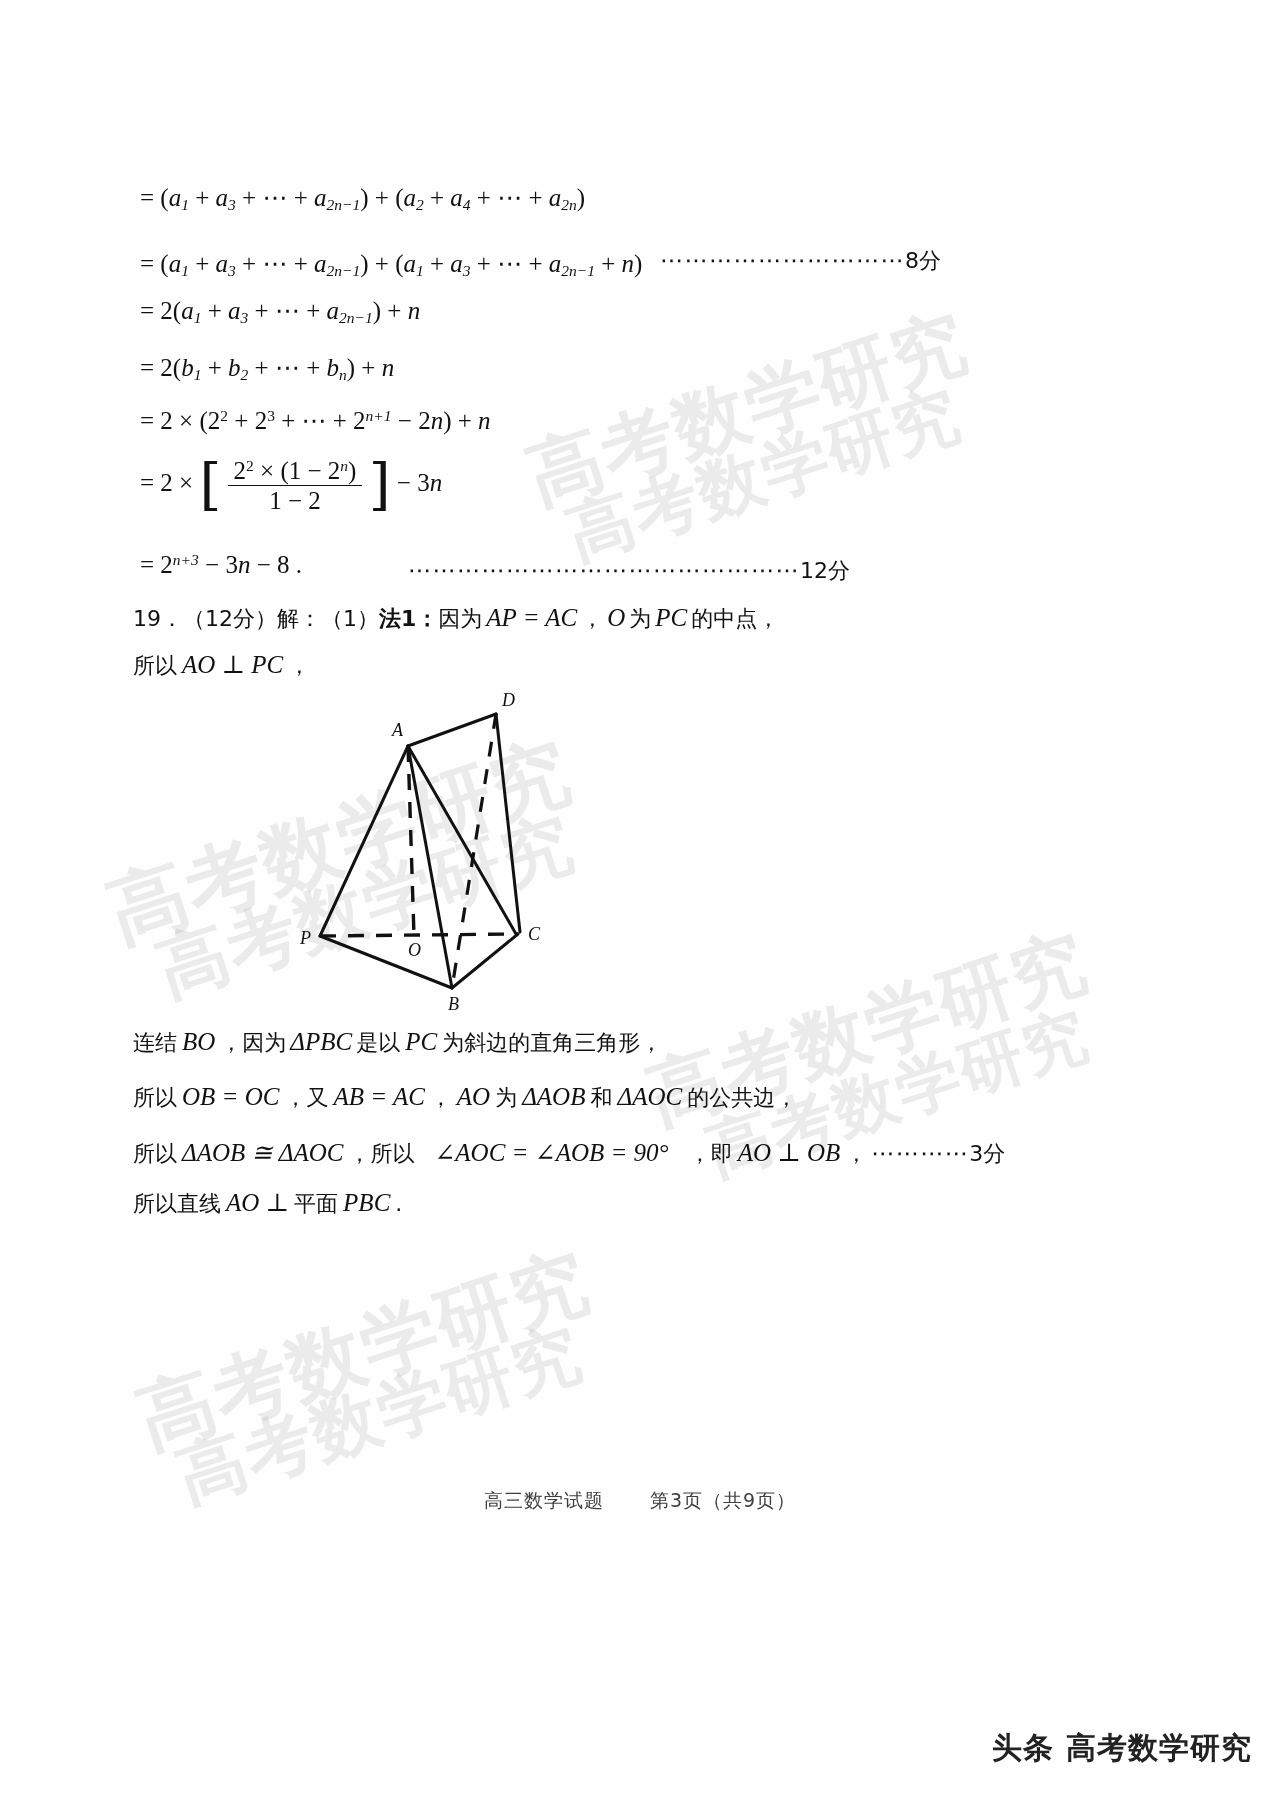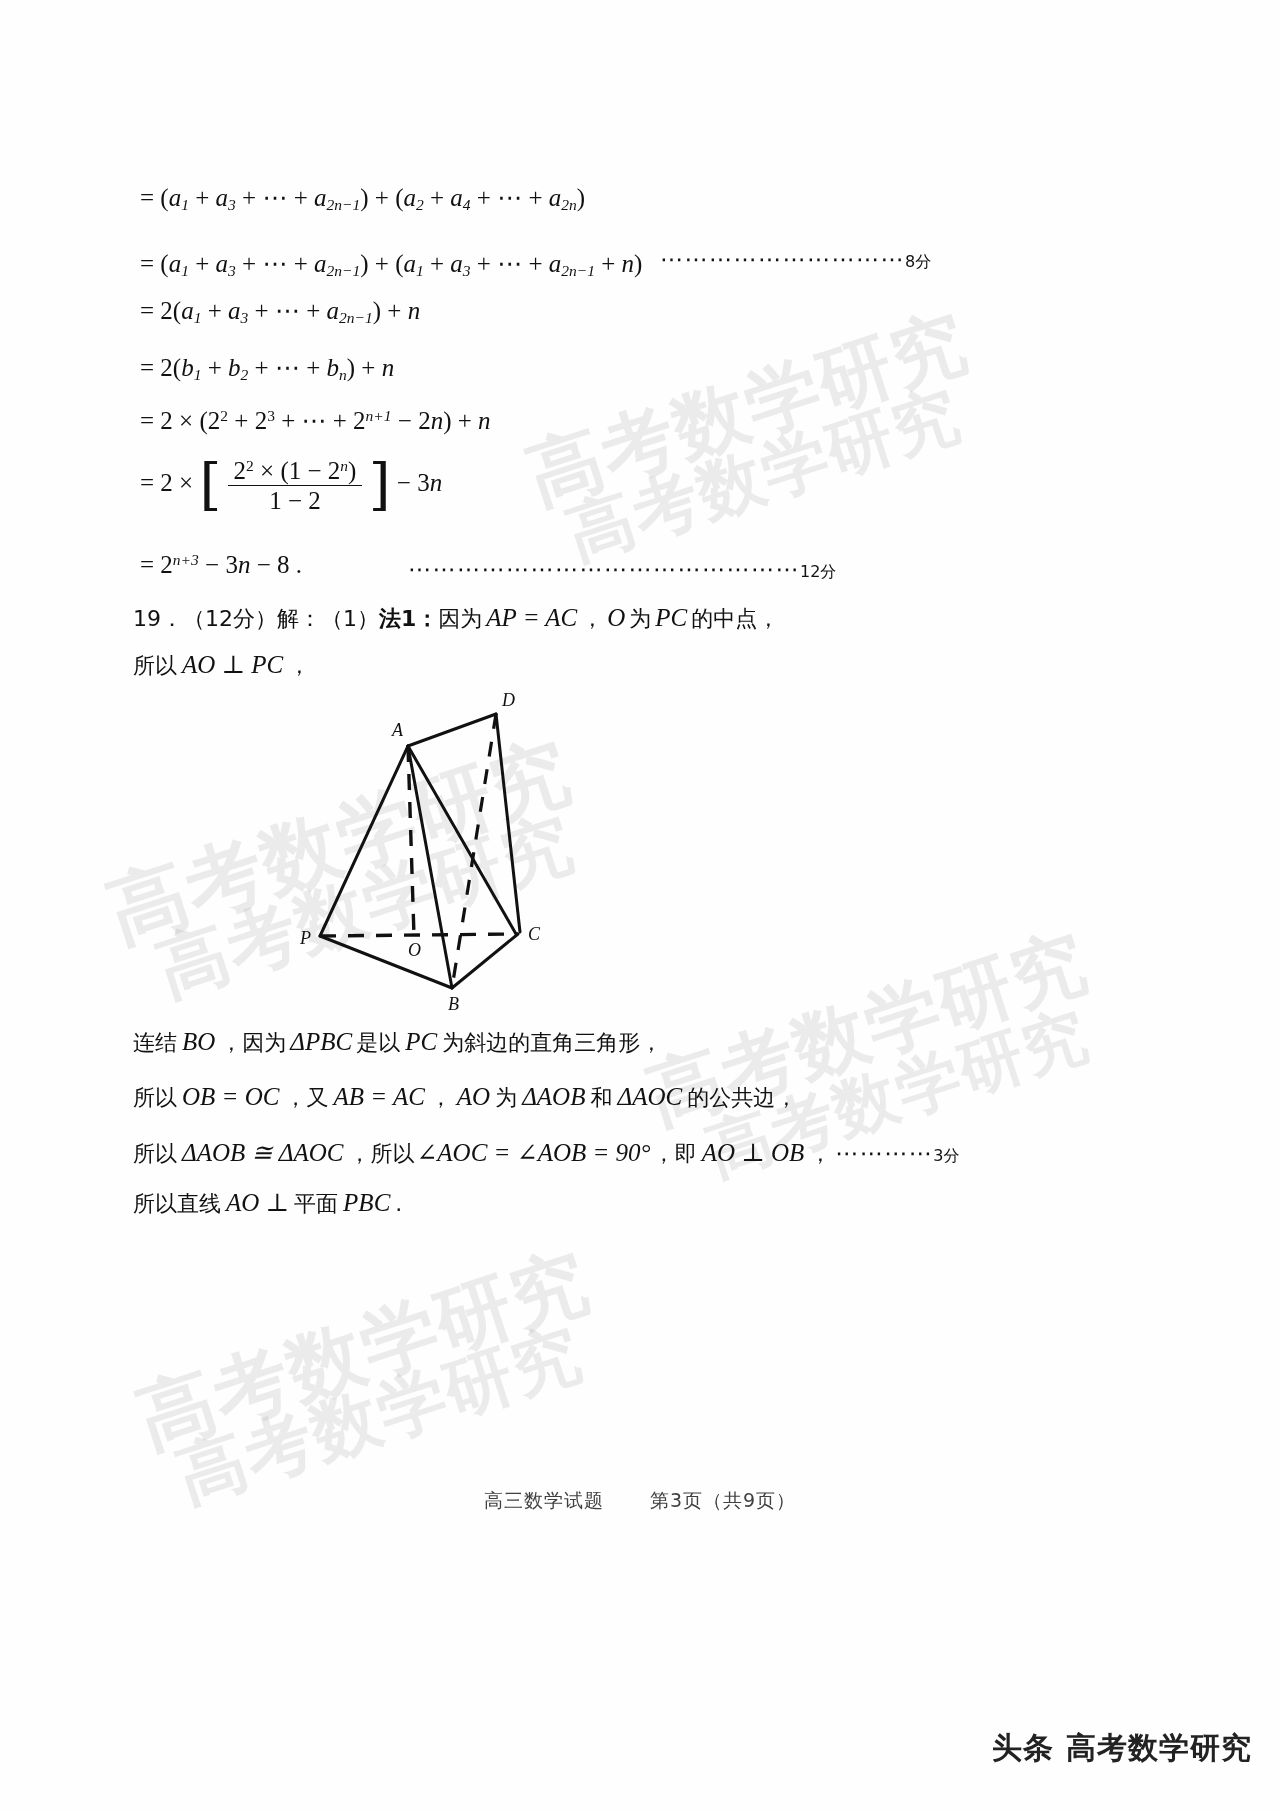--- a/index.html
+++ b/index.html
@@ -73,21 +73,21 @@
   .leader {
     position: absolute;
     white-space: nowrap;
     font-size: 23px;
     letter-spacing: 1.5px;
     font-family: "Liberation Serif", "DejaVu Serif", serif;
   }
   .score {
     font-family: "DejaVu Sans", "Liberation Sans", sans-serif;
     font-style: normal;
-    font-size: 16px;
+    font-size: 22px;
     letter-spacing: 0;
   }
 
   
   .frac {
     display: inline-block;
     vertical-align: middle;
     text-align: center;
     font-style: italic;
   }
@@ -275,21 +275,21 @@
 
     <div class="line" style="left:133px; top:1029px;">
       <span class="cn">连结</span><span class="math" style="margin:0 5px;">BO</span><span class="cn">，因为</span><span class="math" style="margin:0 4px;">ΔPBC</span><span class="cn">是以</span><span class="math" style="margin:0 5px;">PC</span><span class="cn">为斜边的直角三角形，</span>
     </div>
 
     <div class="line" style="left:133px; top:1084px;">
       <span class="cn">所以</span><span class="math" style="margin:0 5px;">OB = OC</span><span class="cn">，又</span><span class="math" style="margin:0 5px;">AB = AC</span><span class="cn">，</span><span class="math" style="margin:0 5px;">AO</span><span class="cn">为</span><span class="math" style="margin:0 5px;">ΔAOB</span><span class="cn">和</span><span class="math" style="margin:0 5px;">ΔAOC</span><span class="cn">的公共边，</span>
     </div>
 
     <div class="line" style="left:133px; top:1140px;">
-      <span class="cn">所以</span><span class="math" style="margin:0 5px;">ΔAOB ≅ ΔAOC</span><span class="cn">，所以</span><span class="math" style="margin:0 2px;">∠AOC = ∠AOB = 90°</span><span class="cn">，即</span><span class="math" style="margin:12px 5px;">AO ⊥ OB</span><span class="cn">，</span><span class="leader" style="position:static; margin-left:4px;">⋯⋯⋯⋯<span class="score">3分</span></span>
+      <span class="cn">所以</span><span class="math" style="margin:0 5px;">ΔAOB ≅ ΔAOC</span><span class="cn">，所以</span><span class="math" style="margin:0 20px;">∠AOC = ∠AOB = 90°</span><span class="cn">，即</span><span class="math" style="margin:12px 5px;">AO ⊥ OB</span><span class="cn">，</span><span class="leader" style="position:static; margin-left:4px;">⋯⋯⋯⋯<span class="score">3分</span></span>
     </div>
 
     <div class="line" style="left:133px; top:1190px;">
       <span class="cn">所以直线</span><span class="math" style="margin:0 5px;">AO ⊥</span><span class="cn">平面</span><span class="math" style="margin:0 5px;">PBC</span><span class="cn">.</span>
     </div>
 
 
     <div class="footer">
       <span>高三数学试题</span><span class="gap"></span><span>第3页（共9页）</span>
     </div>

